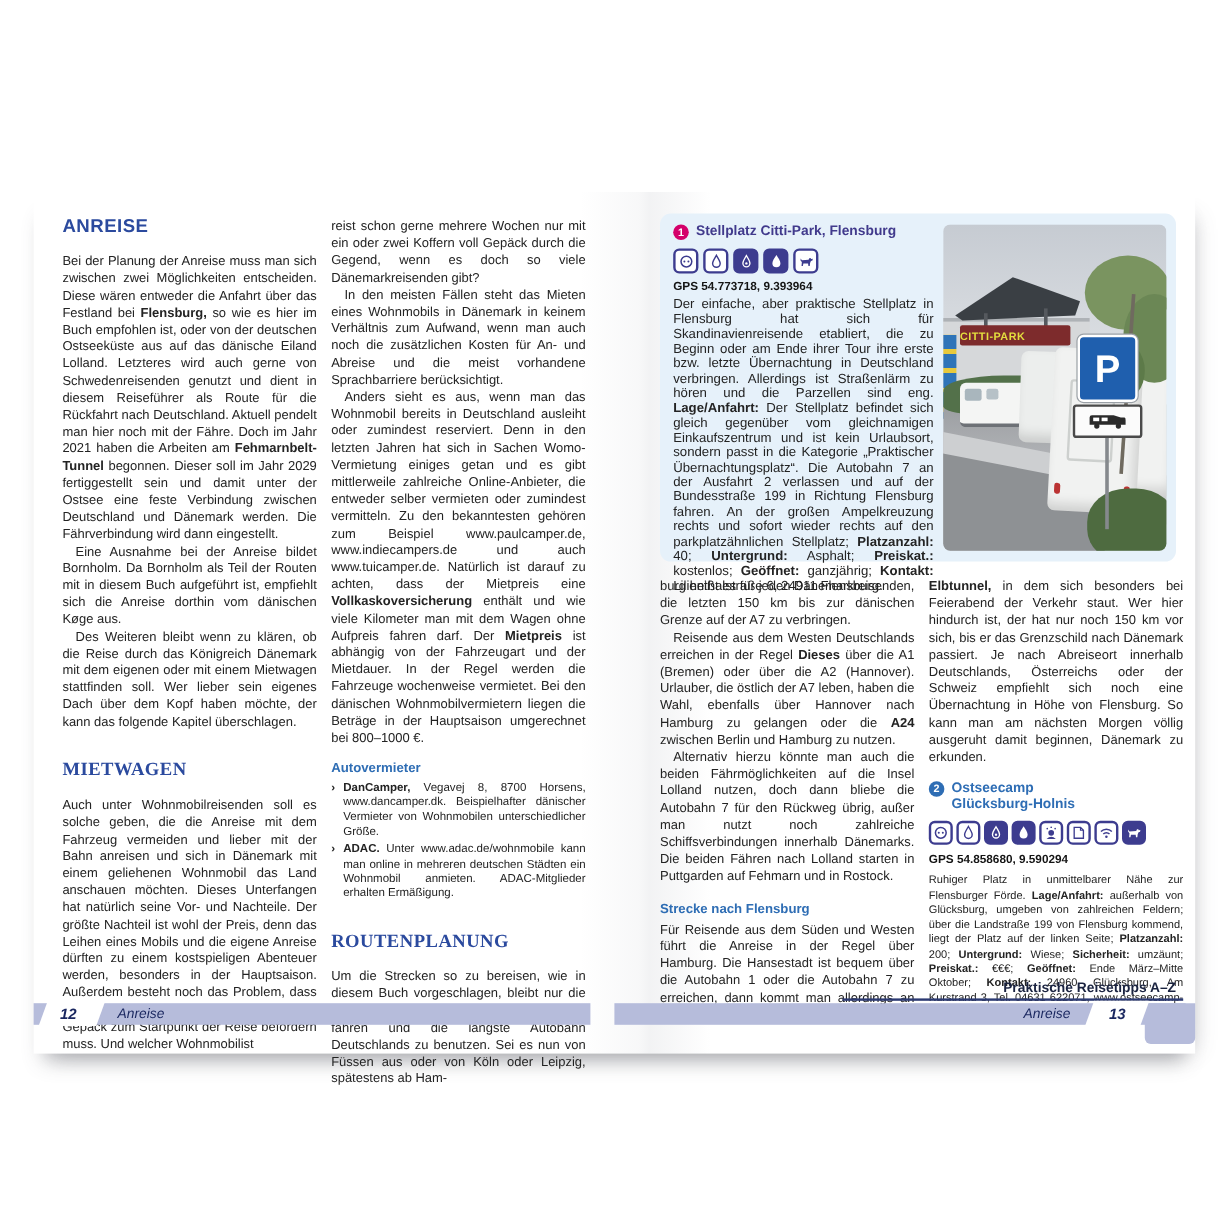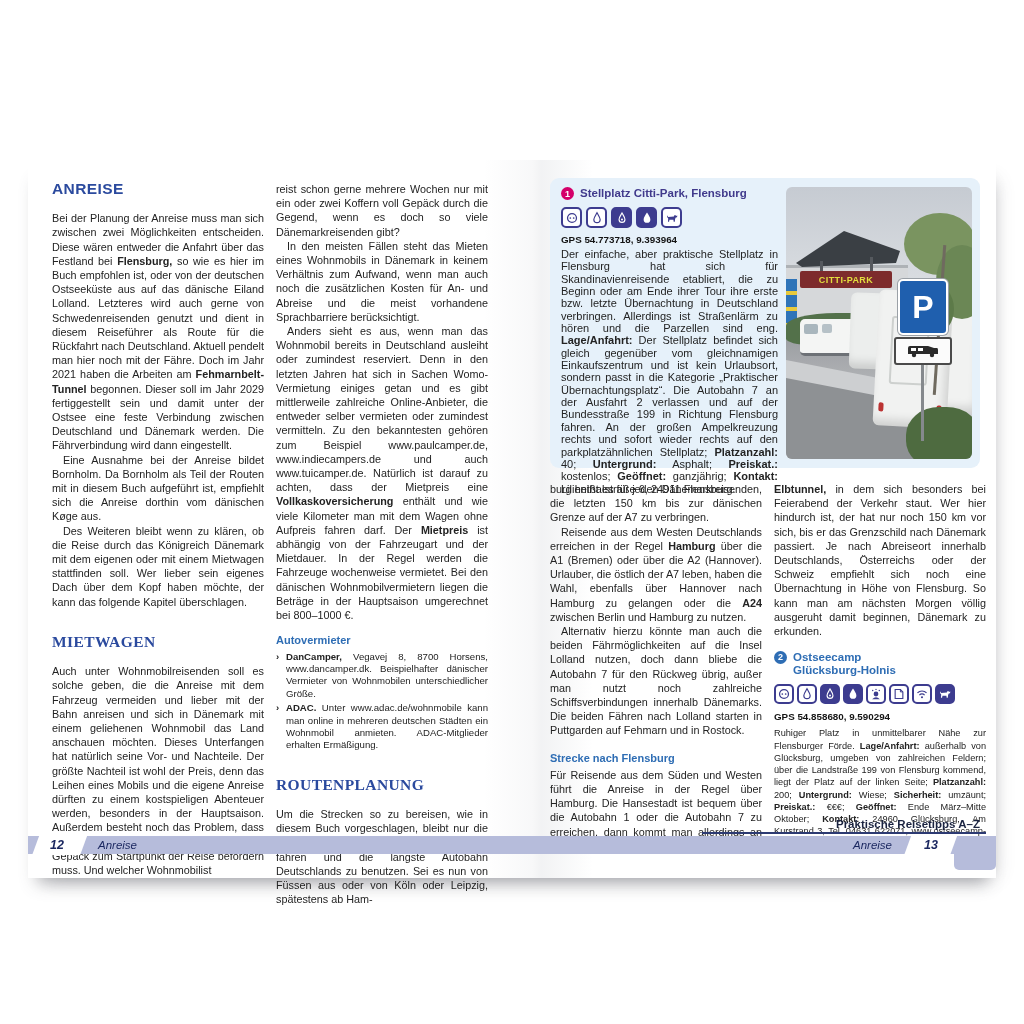--- a/index.html
+++ b/index.html
@@ -49,21 +49,21 @@
   .box2 .icon-row{gap:3px;}
   .box2 .boxbody{font-size:9.2px;line-height:12.25px;}
 
   
   .photo{position:relative;width:186px;height:272px;border-radius:6px;overflow:hidden;flex:0 0 186px;}
   .photo *{position:absolute;}
   .ph-sky{left:0;top:0;right:0;height:130px;background:linear-gradient(#c6cbd2,#e0e3e6);}
   .ph-building{left:0;top:78px;width:122px;height:56px;background:#d6d8da;border-top:3px solid #aeb2b6;}
   .ph-canopy{left:6px;top:36px;width:112px;height:52px;}
   .ph-redsign{left:14px;top:84px;width:92px;height:17px;background:#7d2b2c;border-radius:2px;
-    display:flex;align-items:center;justify-content:center;}
+    display:flex;align-items:center;justify-content:flex-start;}
   .ph-redsign span{position:static;color:#e3df3e;font-weight:bold;font-size:9px;letter-spacing:.4px;}
   .ph-bluesign{left:0;top:92px;width:11px;height:70px;
     background:repeating-linear-gradient(#2f74b8 0 12px,#e8c93c 12px 16px);}
   .ph-ground{left:0;top:150px;right:0;bottom:0;background:linear-gradient(#9b9ea2,#c7c8ca 75%);}
   .ph-stripe{left:-24px;top:196px;width:280px;height:40px;background:#cdcfd1;transform:rotate(11deg);}
   .ph-darkpave{left:-12px;bottom:-18px;width:150px;height:86px;background:#8e9194;transform:rotate(11deg);}
   .ph-hedge{left:0;top:126px;width:126px;height:32px;background:#53714a;border-radius:40% 40% 20% 20%;}
   .ph-van{left:14px;top:132px;width:58px;height:34px;background:#f4f5f4;border-radius:5px;
     border-bottom:3px solid #6d7176;}
   .van-win{left:4px;top:5px;width:14px;height:10px;background:#a9b6bd;border-radius:2px;}
@@ -83,21 +83,21 @@
   .ph-bushbr{right:-8px;bottom:-10px;width:74px;height:62px;background:#4e6b40;border-radius:45%;}
   .ph-pole{left:135px;top:168px;width:3px;height:86px;background:#85898d;}
   .ph-psign{left:112px;top:92px;width:46px;height:52px;background:#1f5fae;border:2px solid #fff;border-radius:5px;
     box-shadow:0 0 0 1px #9aa0a6;display:flex;align-items:center;justify-content:center;}
   .ph-psign span{position:static;color:#fff;font-weight:bold;font-size:32px;line-height:1;}
   .ph-plaque{left:108px;top:150px;width:54px;height:24px;background:#fbfbfb;border:2px solid #4a4a4a;
     border-radius:3px;display:flex;align-items:center;justify-content:center;}
   .ph-plaque svg{position:static;}
 
   
-  .footer-left{position:absolute;left:0;bottom:24px;width:464px;height:18px;background:#b6bcdb;padding-left:48px;}
+  .footer-left{position:absolute;left:0;bottom:24px;width:464px;height:18px;background:#b6bcdb;}
   .numbox{position:absolute;left:8px;top:-2px;width:48px;height:21px;background:#fff;transform:skewX(-20deg);}
   .fl-num{position:absolute;left:22px;top:2px;font-weight:bold;font-style:italic;font-size:12.5px;color:#19265f;}
   .fl-chap{position:absolute;left:70px;top:3px;font-style:italic;font-size:11.5px;color:#19265f;}
   .rfooter{position:absolute;left:0;right:0;bottom:24px;}
   .rhead{text-align:right;padding-right:16px;font-weight:bold;font-size:11.5px;color:#1a2340;margin-bottom:2px;}
   .rline{height:2px;background:#2c3a72;margin:0 10px 2px 190px;}
   .rbar{position:relative;height:18px;background:#b6bcdb;margin-right:8px;}
   .rtab{position:absolute;right:-8px;top:0;width:42px;height:34px;background:#b6bcdb;border-radius:0 0 5px 5px;}
   .rchap{position:absolute;right:96px;top:3px;font-style:italic;font-size:11.5px;color:#19265f;}
   .numbox13{position:absolute;right:34px;top:-2px;width:46px;height:21px;background:#fff;transform:skewX(-20deg);}
@@ -228,21 +228,21 @@
             <circle cx="8" cy="11" r="2.2" fill="#2a2a2a"></circle>
             <circle cx="26" cy="11" r="2.2" fill="#2a2a2a"></circle>
           </svg>
         </div>
       </div>
     </div>
 
     <div class="cols" style="margin-top:14px;">
       <div class="col">
         <p>burg heißt es für jeden Dänemarkreisenden, die letzten 150 km bis zur dänischen Grenze auf der A7 zu verbringen.</p>
-        <p class="ind">Reisende aus dem Westen Deutschlands erreichen in der Regel <span class="b">Hamburg</span> über die A1 (Bremen) oder über die A2 (Hannover). Urlauber, die östlich der A7 leben, haben die Wahl, ebenfalls über Hannover nach Hamburg zu gelangen oder die <span class="b">A24</span> zwischen Berlin und Hamburg zu nutzen.</p>
+        <p class="ind">Reisende aus dem Westen Deutschlands erreichen in der Regel <span class="b">Dieses</span> über die A1 (Bremen) oder über die A2 (Hannover). Urlauber, die östlich der A7 leben, haben die Wahl, ebenfalls über Hannover nach Hamburg zu gelangen oder die <span class="b">A24</span> zwischen Berlin und Hamburg zu nutzen.</p>
         <p class="ind">Alternativ hierzu könnte man auch die beiden Fährmöglichkeiten auf die Insel Lolland nutzen, doch dann bliebe die Autobahn 7 für den Rückweg übrig, außer man nutzt noch zahlreiche Schiffsverbindungen innerhalb Dänemarks. Die beiden Fähren nach Lolland starten in Puttgarden auf Fehmarn und in Rostock.</p>
         <div class="h-sub" style="margin-top:13px;">Strecke nach Flensburg</div>
         <p>Für Reisende aus dem Süden und Westen führt die Anreise in der Regel über Hamburg. Die Hansestadt ist bequem über die Autobahn 1 oder die Autobahn 7 zu erreichen, dann kommt man allerdings an das Nadelöhr</p>
       </div>
       <div class="col">
         <p><span class="b">Elbtunnel,</span> in dem sich besonders bei Feierabend der Verkehr staut. Wer hier hindurch ist, der hat nur noch 150 km vor sich, bis er das Grenzschild nach Dänemark passiert. Je nach Abreiseort innerhalb Deutschlands, Österreichs oder der Schweiz empfiehlt sich noch eine Übernachtung in Höhe von Flensburg. So kann man am nächsten Morgen völlig ausgeruht damit beginnen, Dänemark zu erkunden.</p>
         <div class="box2">
           <div class="boxtitle t2">
             <span class="badge b2">2</span>
             <span>Ostseecamp Glücksburg-Holnis</span>

